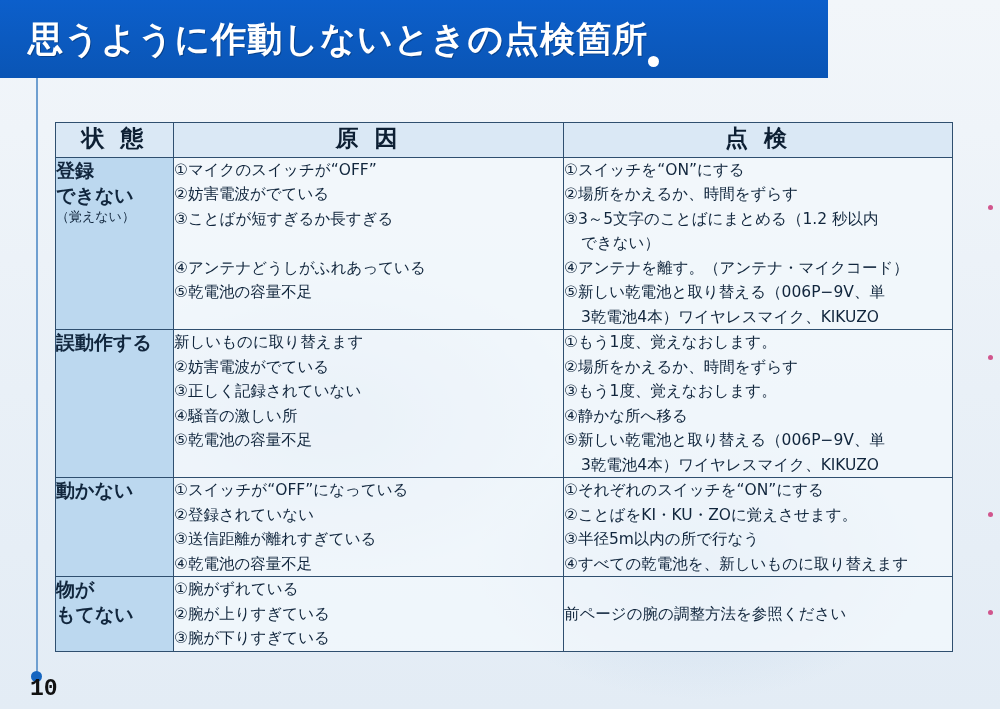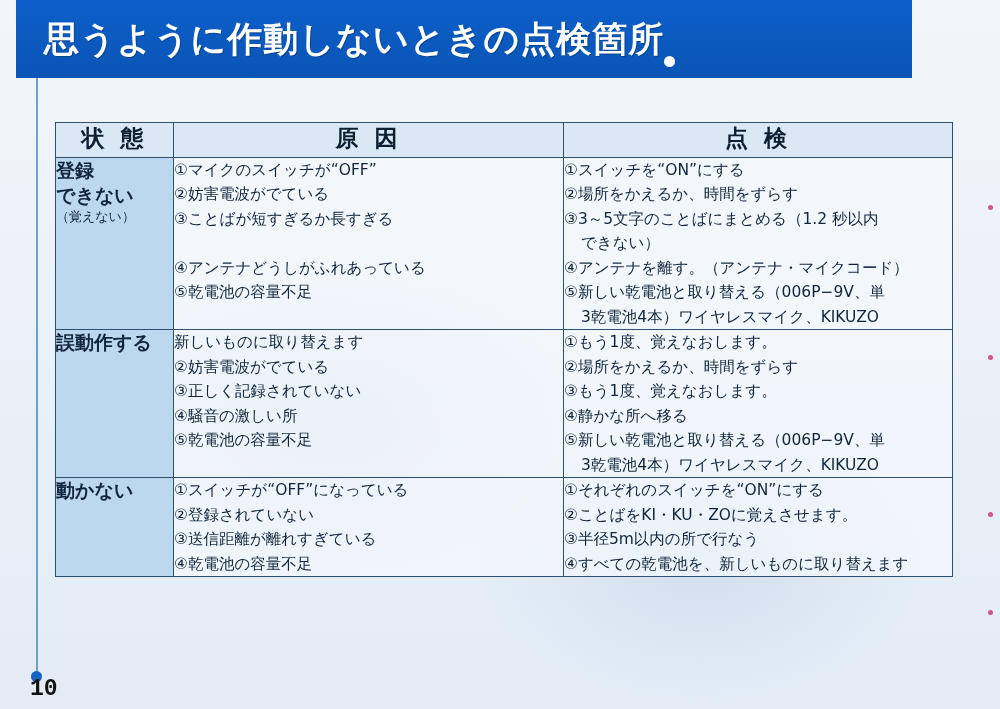--- a/index.html
+++ b/index.html
@@ -21,22 +21,22 @@
     inset: 0;
     background:
       radial-gradient(ellipse 360px 220px at 330px 420px, rgba(150,180,215,0.30), rgba(150,180,215,0) 70%),
       radial-gradient(ellipse 320px 200px at 700px 560px, rgba(150,185,220,0.28), rgba(150,185,220,0) 70%),
       linear-gradient(180deg, #f2f6fa 0%, #e9f0f7 55%, #e3ecf5 100%);
   }
 
   
   #banner {
     position: absolute;
-    left: 16px; top: 0;
-    width: 896px;
+    left: 0; top: 0;
+    width: 828px;
     height: 78px;
     background: #0b5cc4;
     background: linear-gradient(180deg,#0c5fcb 0%, #0a55b5 100%);
   }
   #banner-title {
     position: absolute;
     left: 28px;
     top: 16px;
     color: #ffffff;
     font-size: 35px;
@@ -242,19 +242,31 @@
               <div class="line">③送信距離が離れすぎている</div>
               <div class="line">④乾電池の容量不足</div>
             </td>
             <td class="cell">
               <div class="line">①それぞれのスイッチを“ON”にする</div>
               <div class="line">②ことばをKI・KU・ZOに覚えさせます。</div>
               <div class="line">③半径5m以内の所で行なう</div>
               <div class="line">④すべての乾電池を、新しいものに取り替えます</div>
             </td>
           </tr>
+          <tr>
+            <td class="state"><span style="white-space: pre-line;">物が
+もてない</span></td>
+            <td class="cell">
+              <div class="line">①腕がずれている</div>
+              <div class="line">②腕が上りすぎている</div>
+              <div class="line">③腕が下りすぎている</div>
+            </td>
+            <td class="cell center-v">
+              <div class="line">前ページの腕の調整方法を参照ください</div>
+            </td>
+          </tr>
         </tbody>
     </table>
   </div>
 
   <div id="page-number">10</div>
 
 </div>
 
 </body></html>

